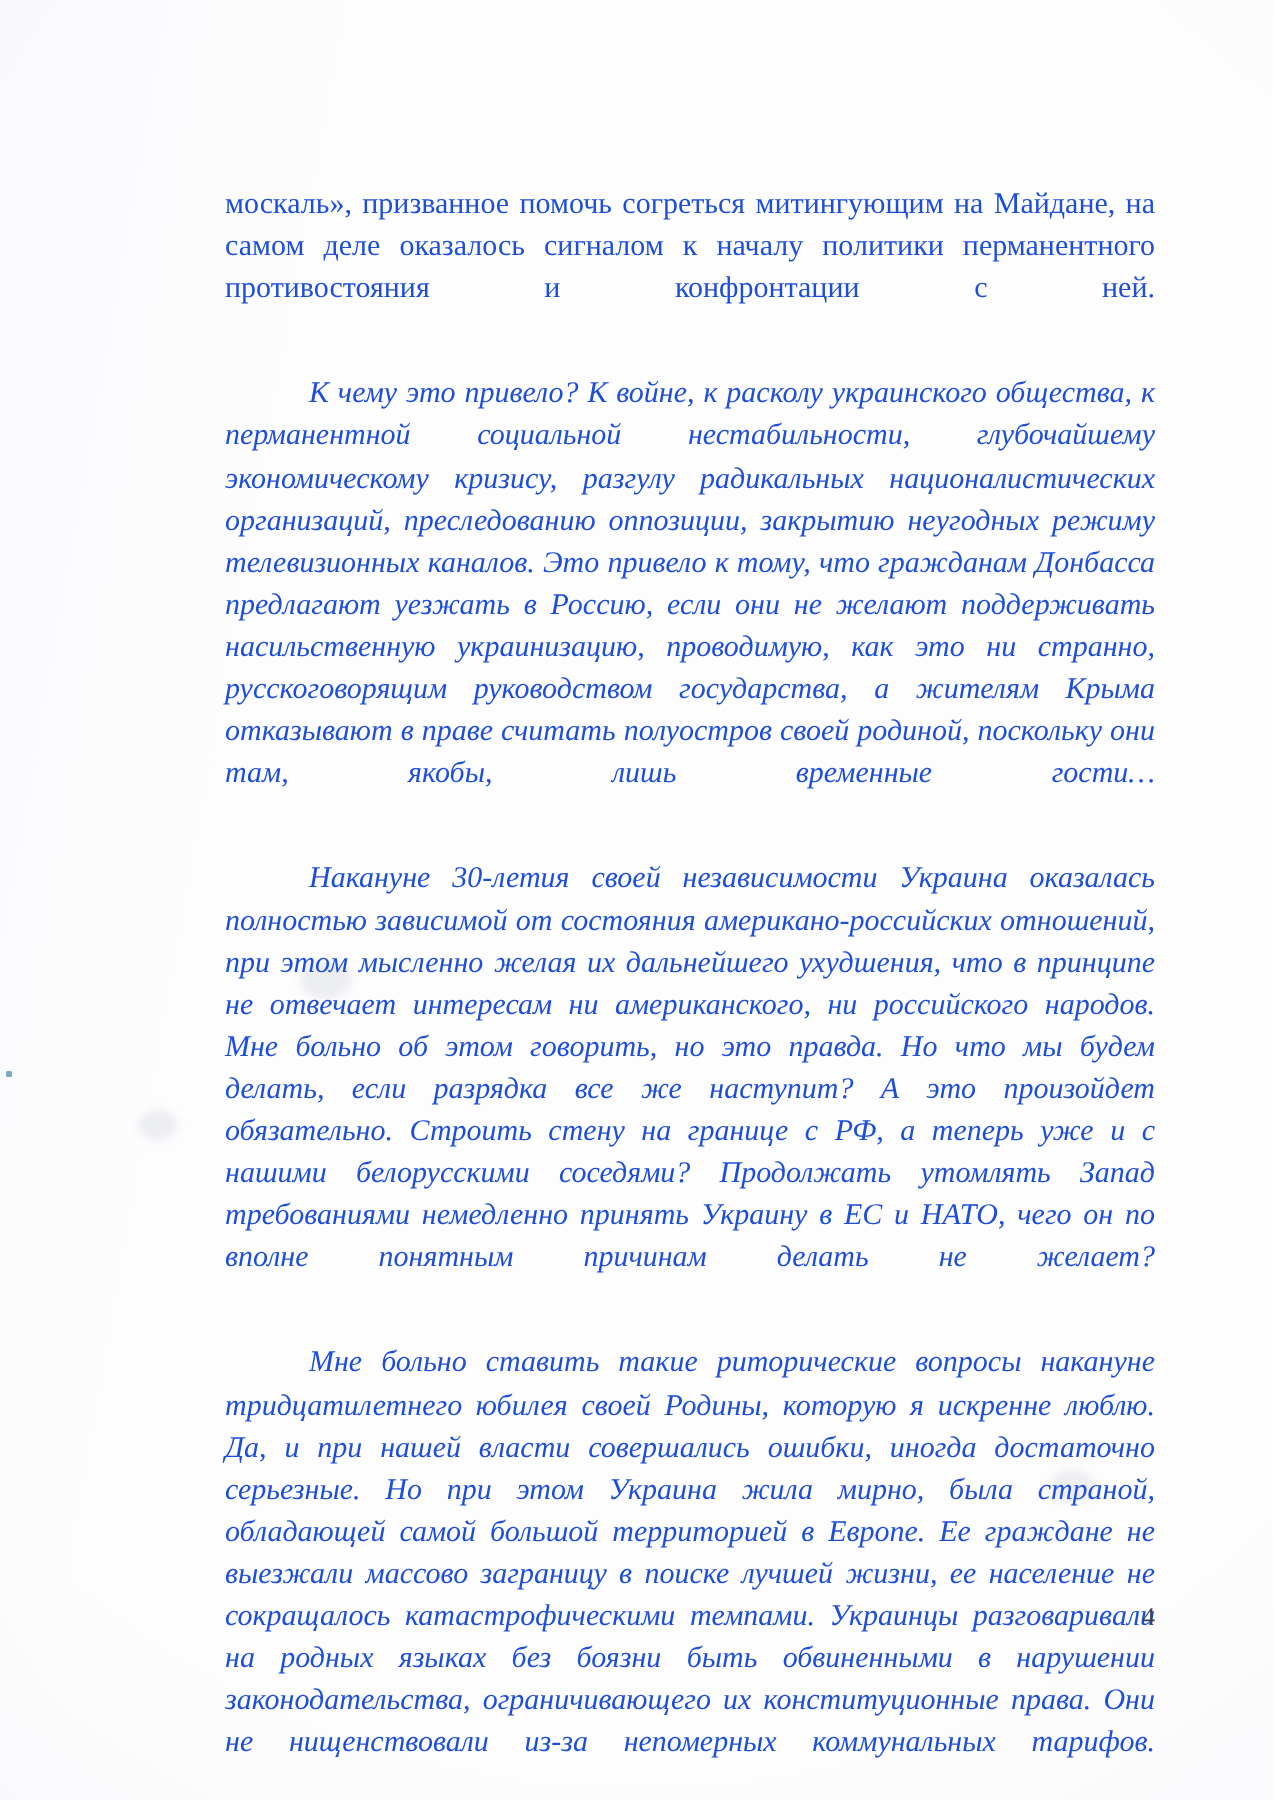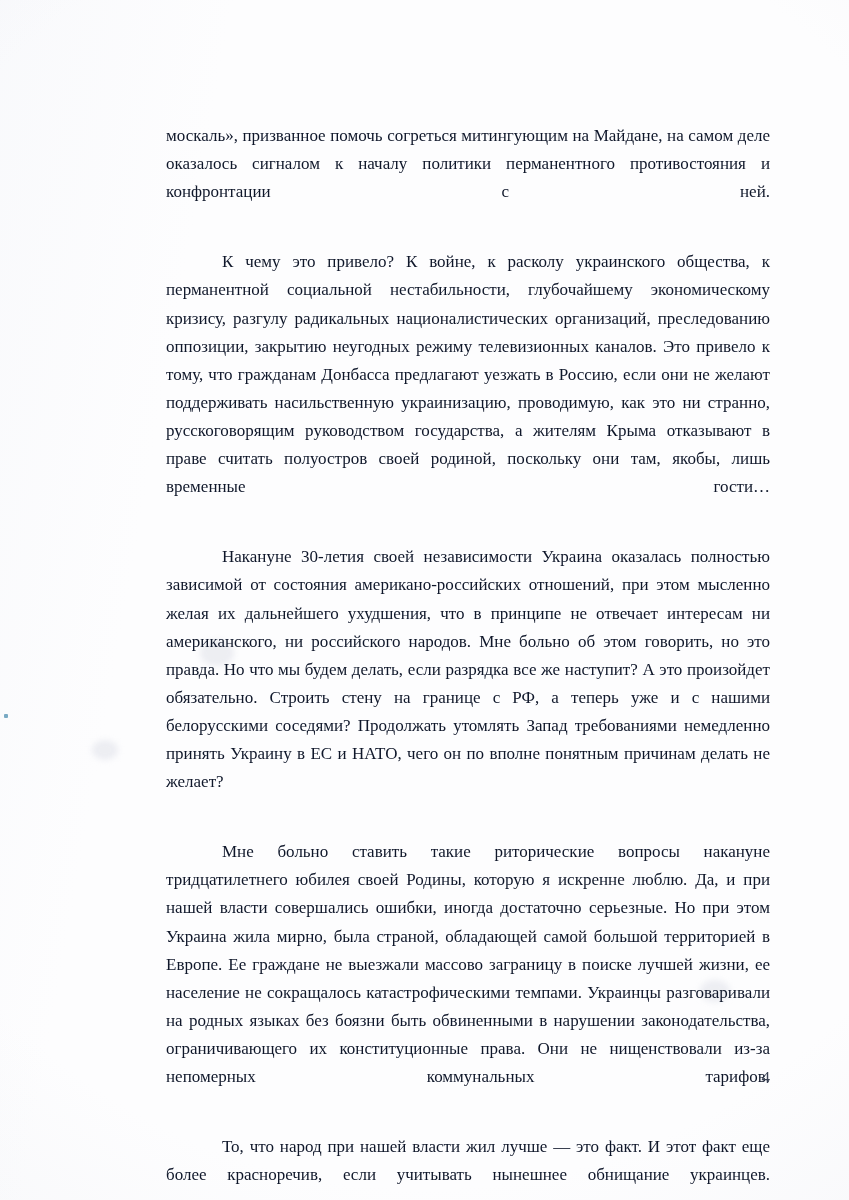--- a/index.html
+++ b/index.html
@@ -35,33 +35,33 @@
   }
 
   #textblock {
     position: absolute;
     left: 150px;
     top: 122px;
     width: 620px;
   }
 
   p.para {
-    margin: 0 0 0 16px;
+    margin: 0 0 0 0;
     text-align: justify;
     text-justify: inter-word;
     text-indent: 56px;
-    font-size: 17px;
+    font-size: 20px;
     line-height: 28.1px;
-    color: #0f172a;
+    color: #1d4ed8;
     letter-spacing: 0.0px;
     word-spacing: 0.2px;
     -webkit-font-smoothing: antialiased;
   }
   p.para.noindent { text-indent: 0; }
-  p.para + p.para { margin-top: 14px; }
+  p.para + p.para { margin-top: 14px; font-style: italic; }
 
   
   p.para::after {
     content: "";
     display: inline-block;
     width: 100%;
   }
 
   #page-number {
     position: absolute;

